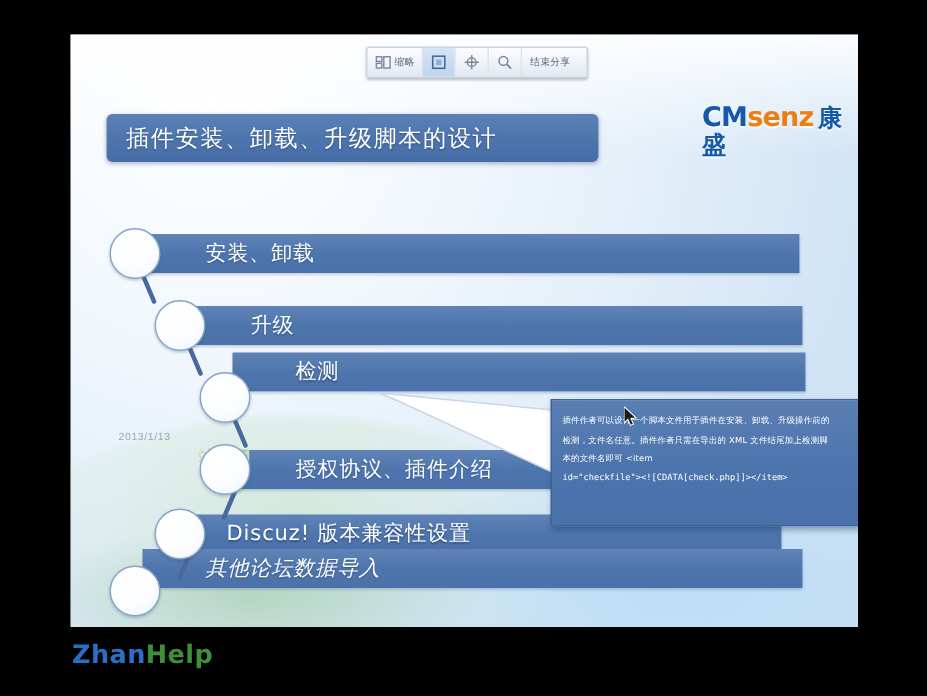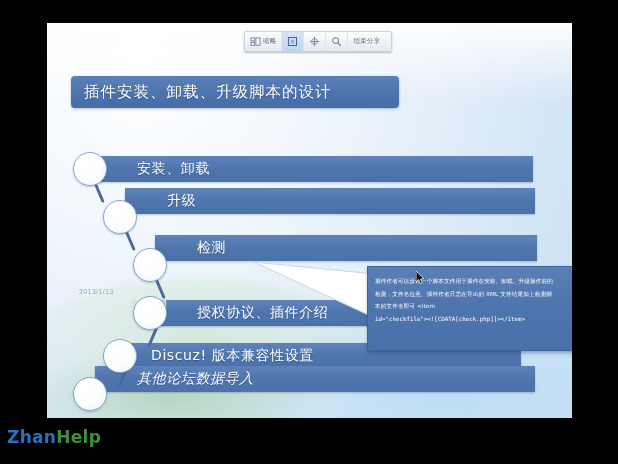--- a/index.html
+++ b/index.html
@@ -188,38 +188,41 @@
     font-size:13px; color:#4f9ae0; letter-spacing:.3px;
     font-family:"DejaVu Sans","Liberation Sans",sans-serif;
   }
 
   
   .zh-badge {
     position:absolute; left:7px; top:427px; z-index:40;
     font-size:17px; font-weight:bold; letter-spacing:.3px;
     font-family:"DejaVu Sans","Liberation Sans",sans-serif;
   }
-  .zh-badge .a { color:#2a6fc4; }
+  .zh-badge .a { color:#2a6fc4;margin-left:41px; }
   .zh-badge .b { color:#3f8f3a;margin-top:16px; }
 
   
   .cursor { position:absolute; left:369px; top:248px; z-index:50; }
 </style>
 </head>
 <body>
 
 <div id="app">
   <div class="stage">
 
     <div class="slide">
       <div class="topglow"></div>
       <div class="swoosh1"></div>
       <div class="swoosh2"></div>
       <div class="swoosh3"></div>
 
+      <div class="comsenz">
+        <span class="c1">CM</span><span class="c2">senz</span><span class="c3">康盛</span>
+      </div>
 
       <div class="title-bar">
         <span>插件安装、卸载、升级脚本的设计</span>
       </div>
 
       <div class="chain">
 
         <div class="link" style="left:47px;  top:36px;  height:40px; transform:rotate(-23deg);"></div>
         <div class="link" style="left:78px;  top:84px;  height:40px; transform:rotate(-23deg);"></div>
         <div class="link" style="left:108px; top:132px; height:40px; transform:rotate(-23deg);"></div>
@@ -227,21 +230,21 @@
         <div class="link" style="left:78px;  top:222px; height:38px; transform:rotate(23deg);"></div>
 
         <div class="row">
           <div class="bar" style="left:48px; top:28px; width:438px; padding-left:42px;">
             <span>安装、卸载</span>
           </div>
           <div class="knob" style="left:26px; top:24px;"></div>
         </div>
 
         <div class="row">
-          <div class="bar" style="left:78px; top:60px; width:410px; padding-left:42px;">
+          <div class="bar" style="left:78px; top:76px; width:410px; padding-left:42px;">
             <span>升级</span>
           </div>
           <div class="knob" style="left:56px; top:72px;"></div>
         </div>
 
         <div class="row">
           <div class="bar" style="left:108px; top:107px; width:382px; padding-left:42px;">
             <span>检测</span>
           </div>
           <div class="knob" style="left:86px; top:120px;"></div>

